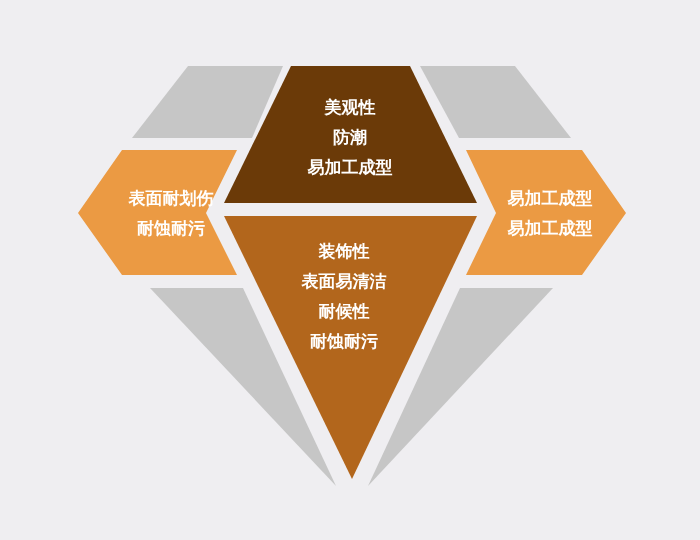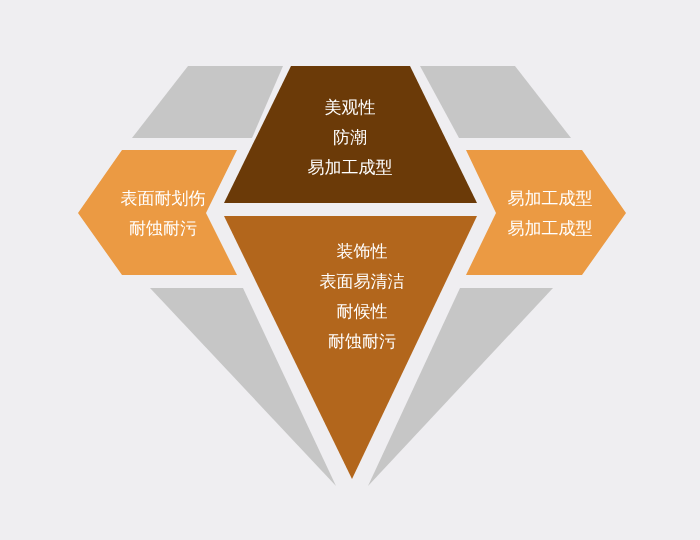--- a/index.html
+++ b/index.html
@@ -1,19 +1,19 @@
 <!DOCTYPE html>
 <html><head>
   <meta charset="utf-8">
   <style>
     html, body { margin: 0; padding: 0; }
     body { width: 700px; height: 540px; background: #efeef1; position: relative; overflow: hidden;
            font-family: "DejaVu Sans", "Liberation Sans", sans-serif; }
     svg.diagram { position: absolute; left: 0; top: 0; }
-    .label { position: absolute; color: #ffffff; font-weight: normal; font-size: 17px;
+    .label { position: absolute; color: #ffffff; font-weight: bold; font-size: 17px;
              text-align: center; line-height: 30px; white-space: nowrap; }
     .label div { display: block; }
   </style>
 </head>
 <body>
 
 <svg class="diagram" width="700" height="540" viewBox="0 0 700 540">
 
   <polygon points="188,66 283,66 252,138 132,138" fill="#c6c6c6"></polygon>
   <polygon points="420,66 515,66 571,138 459,138" fill="#c6c6c6"></polygon>
@@ -27,28 +27,28 @@
 
   <polygon points="224,216 477,216 352,479" fill="#b2661c"></polygon>
 </svg>
 
 <div class="label" style="left:250px; top:92px; width:200px;">
   <div>美观性</div>
   <div>防潮</div>
   <div>易加工成型</div>
 </div>
 
-<div class="label" style="left:98px; top:183px; width:130px;">
+<div class="label" style="left:106px; top:183px; width:130px;">
   <div>表面耐划伤</div>
   <div>耐蚀耐污</div>
 </div>
 
 <div class="label" style="left:485px; top:183px; width:130px;">
   <div>易加工成型</div>
   <div>易加工成型</div>
 </div>
 
-<div class="label" style="left:262px; top:236px; width:200px;text-align:center;">
+<div class="label" style="left:244px; top:236px; width:200px;text-align:center;">
   <div>装饰性</div>
   <div>表面易清洁</div>
   <div>耐候性</div>
   <div>耐蚀耐污</div>
 </div>
 
 </body></html>

